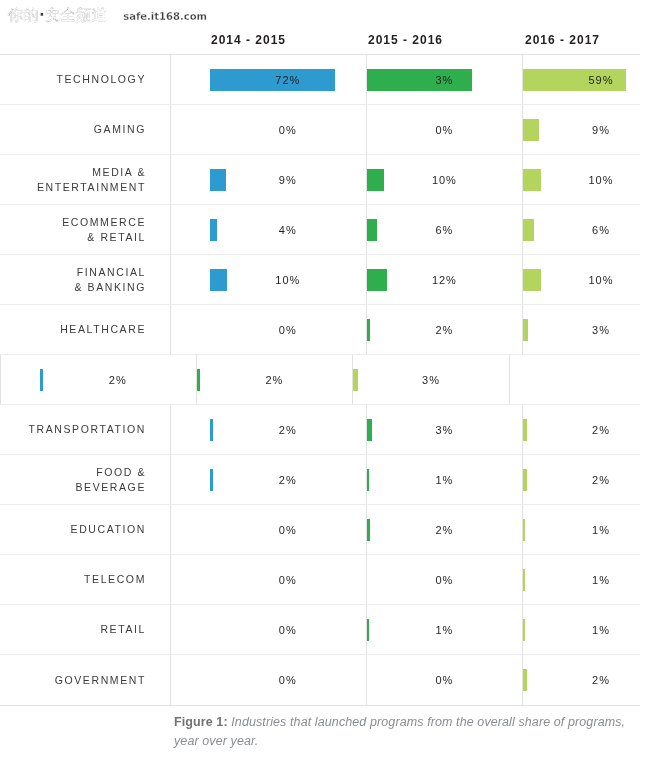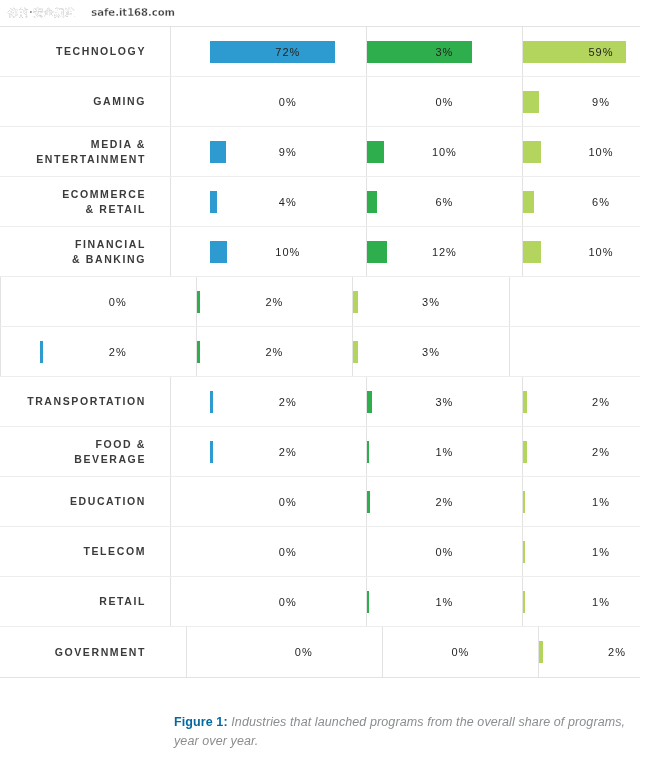--- a/index.html
+++ b/index.html
@@ -15,21 +15,21 @@
   .watermark{
     position:absolute;left:8px;top:6px;
     font-family:"DejaVu Sans",sans-serif;
     font-size:11px;font-weight:bold;
     color:#3a3a3a;
     letter-spacing:0.5px;
     white-space:nowrap;
     -webkit-text-stroke:0.3px #ffffff;
     text-shadow:0 0 1px #fff;
   }
-  .watermark .wm-cn{font-size:10px;}
+  .watermark .wm-cn{font-size:15px;}
   .watermark .wm-en{font-size:10px;margin-left:16px;letter-spacing:0px;}
 
   
   .chart{
     position:absolute;
     left:0;top:26px;
     width:670px;
   }
   .col-headers{
     position:relative;
@@ -53,30 +53,30 @@
     width:640px;
     border-top:1px solid #e2e2e2;
     border-bottom:1px solid #e2e2e2;
   }
   .row{
     display:flex;
     height:50px;
     border-bottom:1px solid #ededed;
     box-sizing:border-box;
   }
-  .row:last-child{border-bottom:none;gap:16px;}
+  .row:last-child{border-bottom:none;}
   .row-label{
     flex:0 0 170px;
     display:flex;
     align-items:center;
     justify-content:flex-end;
     padding-right:24px;
     box-sizing:border-box;
     font-size:10.5px;
-    font-weight:700;
+    font-weight:400;
     letter-spacing:1.6px;
     color:#3b3b3b;
     text-align:right;
     line-height:1.35;
     white-space:pre-line;
   }
   .cells{
     flex:1 1 auto;
     display:flex;
     border-left:1px solid #e2e2e2;
@@ -115,31 +115,36 @@
     width:470px;
     font-size:12.5px;
     line-height:1.55;
     color:#8a8d90;
     font-style:italic;
     letter-spacing:0.1px;
   }
   .caption b{
     font-style:normal;
     font-weight:bold;
-    color:#0369a1;
+    color:#737373;
   }
 </style>
 </head>
 <body>
 
 <div class="watermark">
   <span class="wm-cn">你的·安全频道</span><span class="wm-en">safe.it168.com</span>
 </div>
 
 <div class="chart">
+  <div class="col-headers" id="colHeaders">
+      <div class="col-header">2014 - 2015</div>
+      <div class="col-header">2015 - 2016</div>
+      <div class="col-header">2016 - 2017</div>
+    </div>
   <div class="grid" id="gridBody">
       <div class="row">
         <div class="row-label">TECHNOLOGY</div>
         <div class="cells">
           <div class="cell">
             <div class="bar" style="width: 125px; background: rgb(46, 155, 208);"></div>
             <div class="val">72%</div>
           </div>
           <div class="cell">
             <div class="bar" style="width: 105.903px; background: rgb(47, 174, 78);"></div>
@@ -214,20 +219,21 @@
             <div class="bar" style="width: 20.8333px; background: rgb(47, 174, 78);"></div>
             <div class="val">12%</div>
           </div>
           <div class="cell">
             <div class="bar" style="width: 17.3611px; background: rgb(179, 212, 93);"></div>
             <div class="val">10%</div>
           </div>
         </div>
       </div>
       <div class="row">
+        <div class="row-label">HEALTHCARE</div>
         <div class="cells">
           <div class="cell">
             <div class="val">0%</div>
           </div>
           <div class="cell">
             <div class="bar" style="width: 3.47222px; background: rgb(47, 174, 78);"></div>
             <div class="val">2%</div>
           </div>
           <div class="cell">
             <div class="bar" style="width: 5.20833px; background: rgb(179, 212, 93);"></div>

